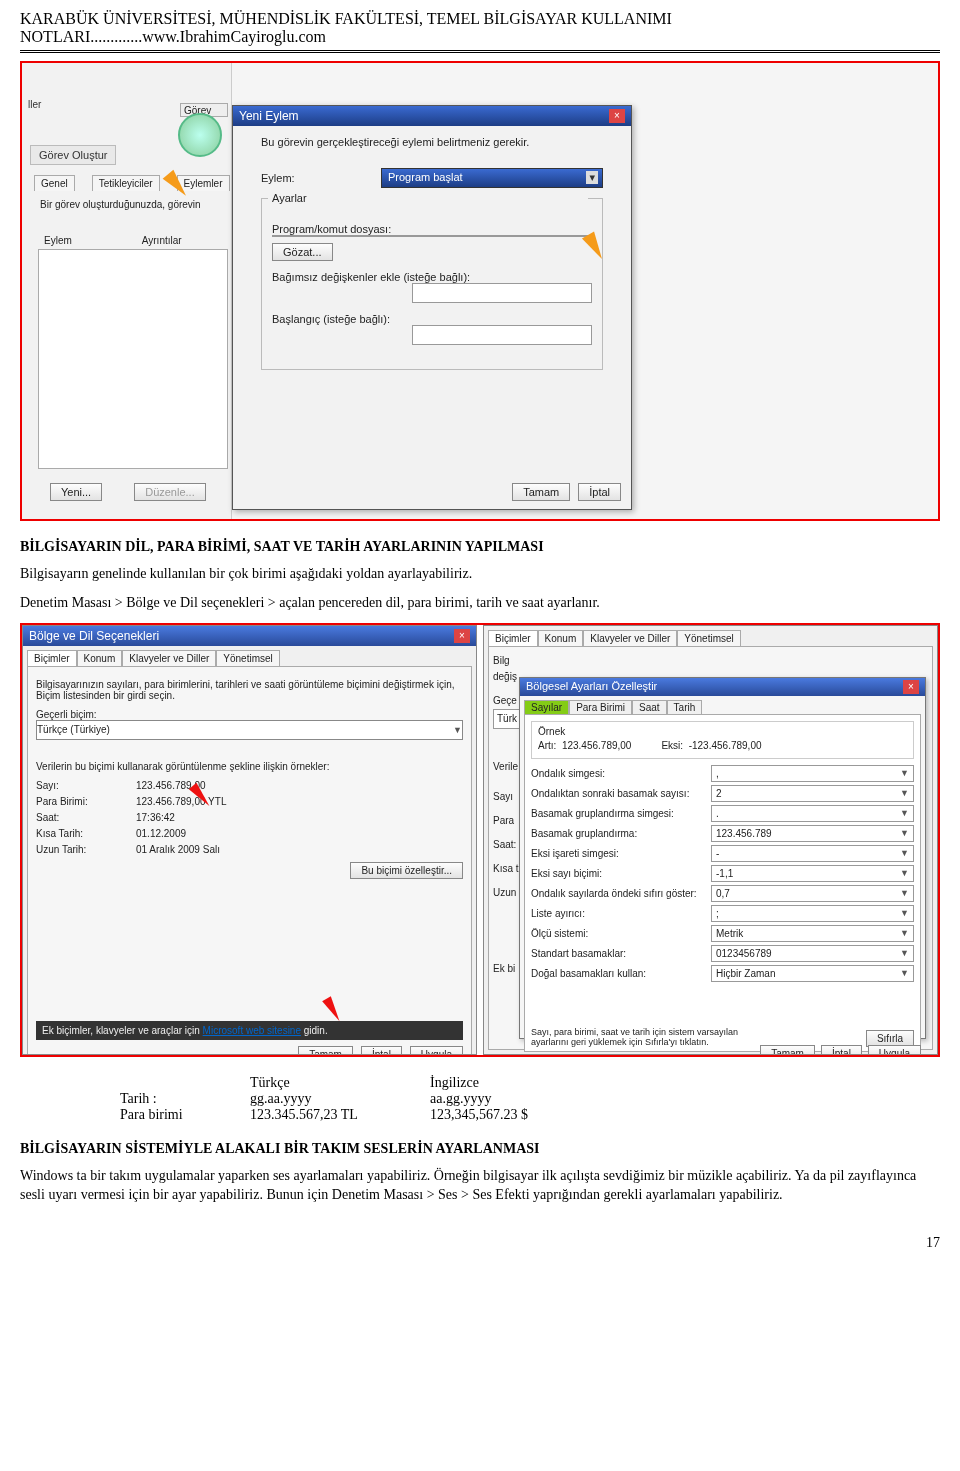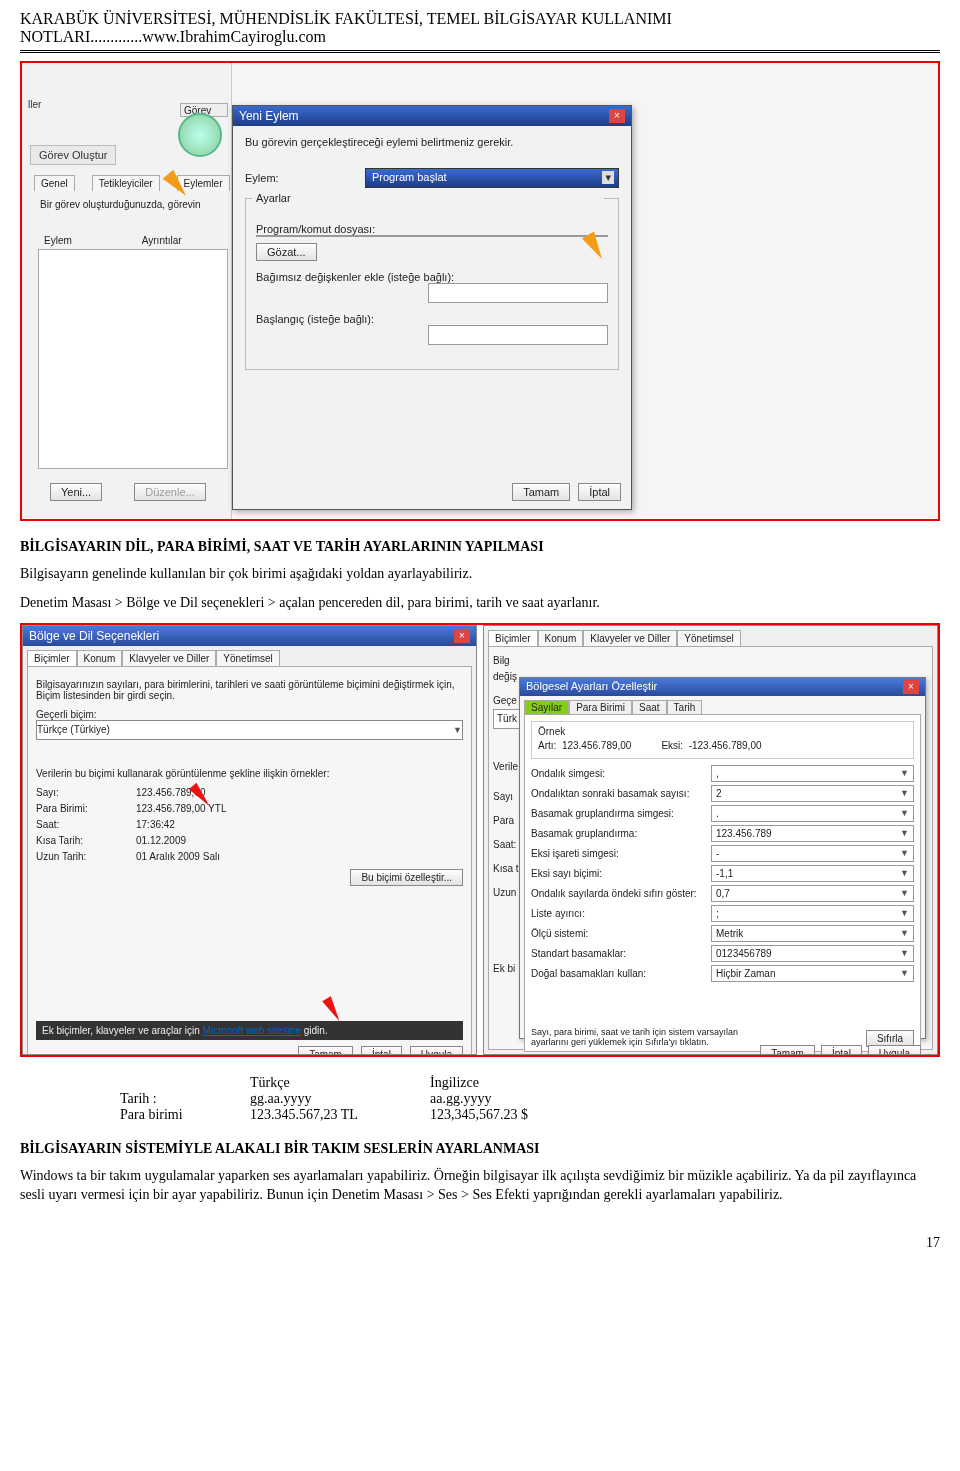--- a/index.html
+++ b/index.html
@@ -106,21 +106,21 @@
     color: #fff; font-size: 12px;
     padding: 3px 6px;
     display: flex; justify-content: space-between;
   }
   .dlg-close {
     width: 16px; height: 14px;
     background: #d44; color: #fff;
     text-align: center; line-height: 13px;
     font-size: 10px; cursor: default;
   }
-  .dlg-body { padding: 10px 12px; font-size: 11px; }
+  .dlg-body { padding: 10px 28px; font-size: 11px; }
   .dlg-body .desc { margin-bottom: 20px; }
   .row { display: flex; align-items: center; margin: 6px 0; }
   .row label { width: 120px; }
   .select-fake {
     flex: 1; height: 20px;
     background: linear-gradient(#3a6ad1,#1d3d85);
     border: 1px solid #333;
     color: #fff; font-size: 11px;
     padding: 2px 6px;
     position: relative;
@@ -201,21 +201,21 @@
     position: relative;
   }
   .pane-inner p { margin: 4px 0 8px; }
   .combobox {
     display: flex; align-items: center;
     border: 1px solid #888; background: #fff;
     height: 20px; margin-bottom: 8px;
     padding: 0 0; justify-content: space-between;
   }
   .combobox .chev { font-size: 9px; color: #555; }
-  .examples { margin-top: 28px; }
+  .examples { margin-top: 21px; }
   .ex-row { display: flex; margin: 5px 0; }
   .ex-row .lab { width: 100px; }
   .left-footer {
     position: absolute; bottom: 6px; left: 0; right: 0;
     padding: 0 8px; font-size: 10px;
   }
   .left-footer .link { color: #06c; text-decoration: underline; }
   .left-footer .btnrow {
     display: flex; justify-content: flex-end; gap: 8px;
     margin-top: 6px;

